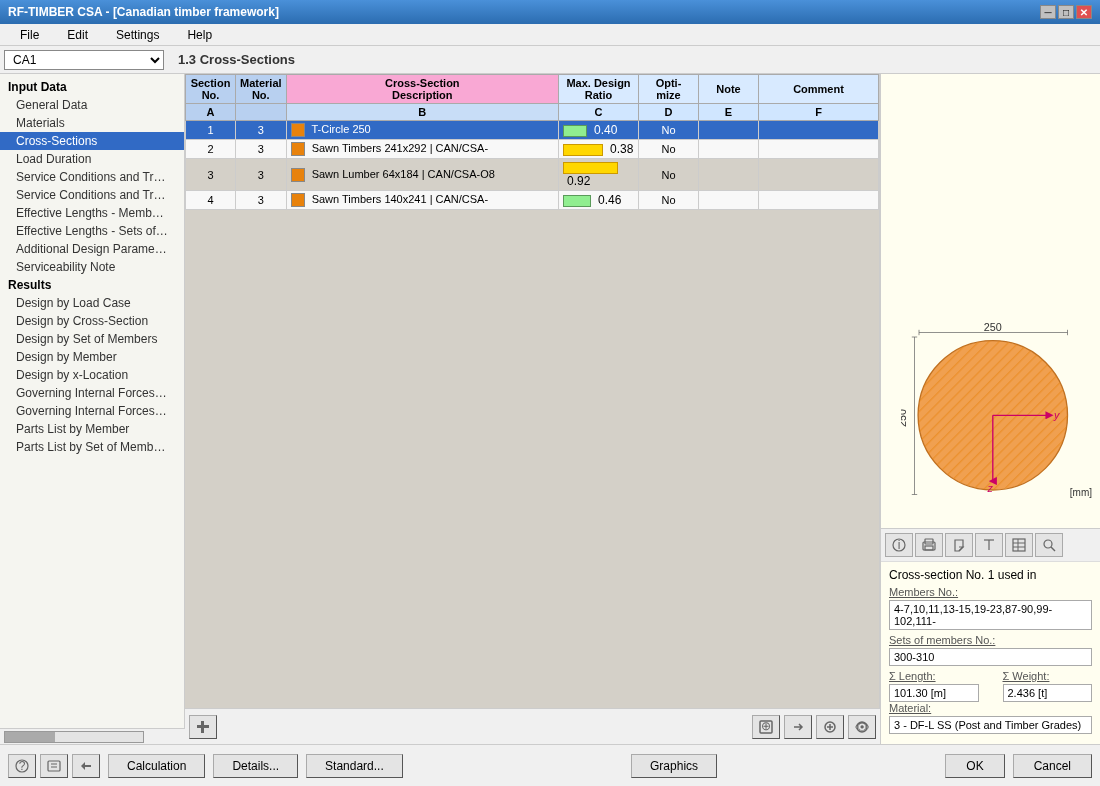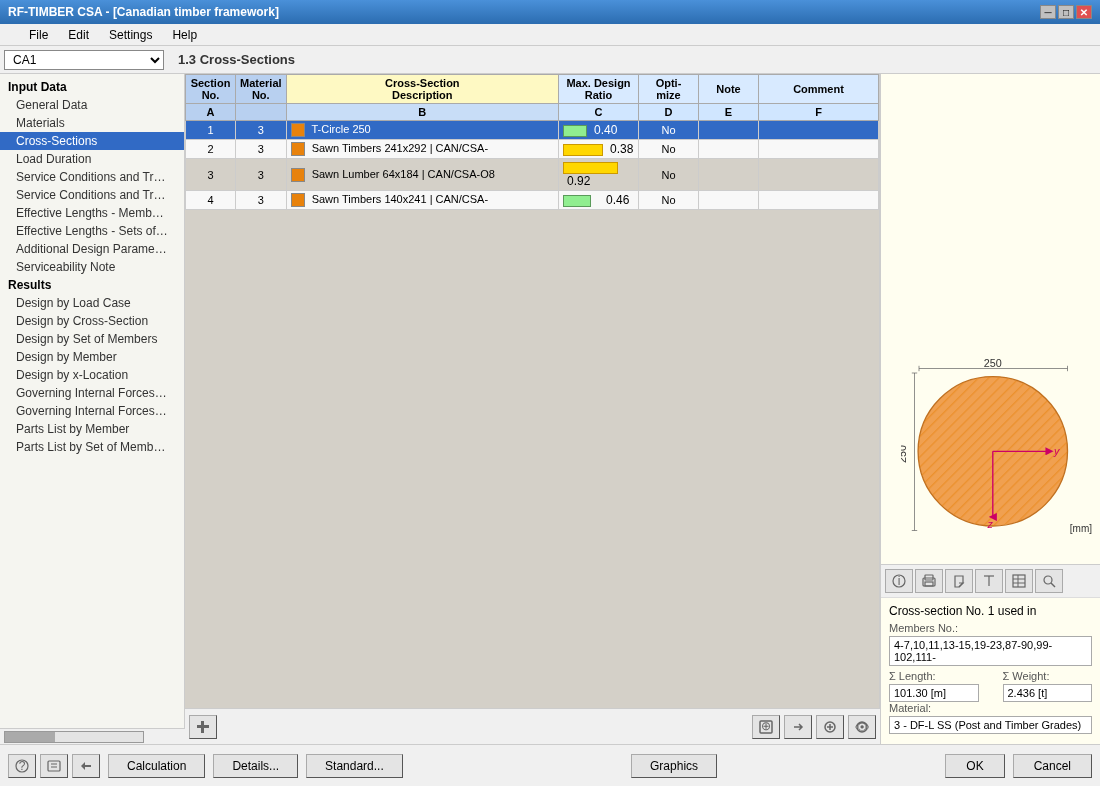--- a/index.html
+++ b/index.html
@@ -26,23 +26,23 @@
       font-size: 10px; cursor: pointer; color: #000;
     }
     .title-btn.close { background: #e05050; color: white; }
 
     
     .menu-bar {
       background: #f0f0f0;
       height: 22px;
       display: flex;
       align-items: flex-end;
-      padding: 0 20px;
+      padding: 0 11px;
       border-bottom: 1px solid #ccc;
-      gap: 2px;
+      gap: 10px;
     }
     .menu-item {
       padding: 2px 8px;
       cursor: pointer;
       border: 1px solid transparent;
     }
 
     
     .toolbar {
       background: #f0f0f0;
@@ -163,21 +163,21 @@
       display: flex; align-items: center; justify-content: center;
       cursor: pointer; font-size: 11px;
     }
     .cs-info {
       padding: 6px 8px;
       font-size: 11px;
       background: #fffef0;
       border-top: 1px solid #ddd;
     }
     .cs-info-row { margin-bottom: 4px; }
-    .cs-info-label { color: #555; font-size: 11px; }
+    .cs-info-label { color: #555; font-size: 11px; text-decoration: underline; }
     .cs-info-value {
       border: 1px solid #aaa;
       background: white;
       padding: 2px 4px;
       font-size: 11px;
       width: 100%;
       margin-top: 2px;
     }
     .cs-info-row-inline { display: flex; gap: 24px; }
     .cs-info-col { flex: 1; }
@@ -190,21 +190,21 @@
     }
     table.data-table th {
       background: #dce9f7;
       border: 1px solid #aaa;
       padding: 2px 4px;
       text-align: center;
       font-weight: bold;
       font-size: 11px;
     }
     table.data-table th.col-a { background: #b8d0f0; }
-    table.data-table th.col-b { background: #fef9c3; }
+    table.data-table th.col-b { background: #f9a8d4; }
     table.data-table th.col-c { background: #d8eaff; }
     table.data-table th.col-d { background: #d8eaff; }
     table.data-table th.col-e { background: #d8eaff; }
     table.data-table th.col-f { background: #d8eaff; }
     table.data-table td {
       border: 1px solid #ccc;
       padding: 2px 4px;
       font-size: 11px;
     }
     table.data-table tr.row-selected { background: #316ac5; color: white; }
@@ -411,21 +411,21 @@
     </tr>
                 <tr class="row-even">
       <td style="text-align:center;">4</td>
       <td style="text-align:center;">3</td>
       <td>
         <span class="color-swatch" style="background:#E8820C;"></span>
         Sawn Timbers 140x241 | CAN/CSA-
       </td>
       <td>
         <span style="display:inline-block;width:28px;height:12px;background:#90ee90;border:1px solid #5a9a5a;vertical-align:middle;"></span>
-        <span style="margin-left:12px;">0.46</span>
+        <span style="margin-left:4px;">0.46</span>
       </td>
       <td style="text-align:center;">No</td>
       <td></td>
       <td></td>
     </tr>
               </tbody>
           </table>
         </div>
 
         <div class="table-bottom-bar">
@@ -547,20 +547,24 @@
           </div>
         </div>
 
         <div class="cs-info">
           <div class="cs-info-row">
             <span>Cross-section No. 1 used in</span>
           </div>
           <div class="cs-info-row">
             <div class="cs-info-label">Members No.:</div>
             <div class="cs-info-value">4-7,10,11,13-15,19-23,87-90,99-102,111-</div>
+          </div>
+          <div class="cs-info-row">
+            <div class="cs-info-label">Sets of members No.:</div>
+            <div class="cs-info-value">300-310</div>
           </div>
           <div class="cs-info-row-inline">
             <div class="cs-info-col">
               <div class="cs-info-label">Σ Length:</div>
               <div class="cs-info-value">101.30 [m]</div>
             </div>
             <div class="cs-info-col">
               <div class="cs-info-label">Σ Weight:</div>
               <div class="cs-info-value">2.436 [t]</div>
             </div>

